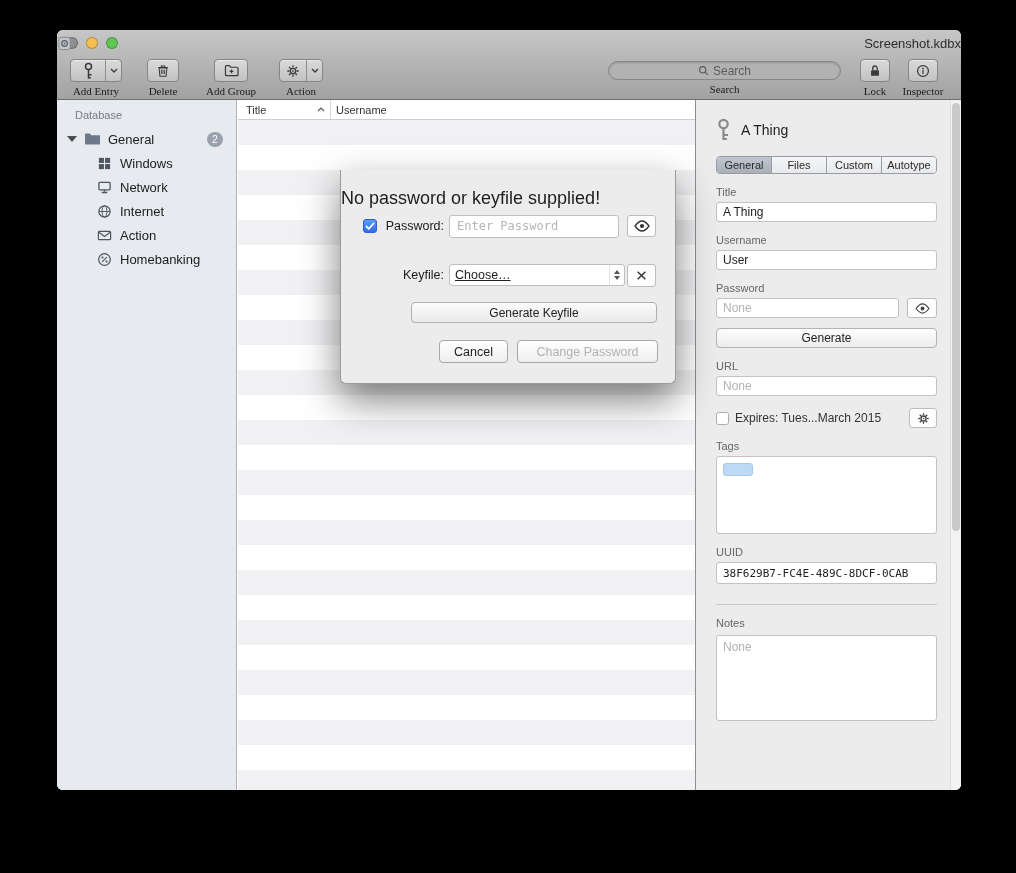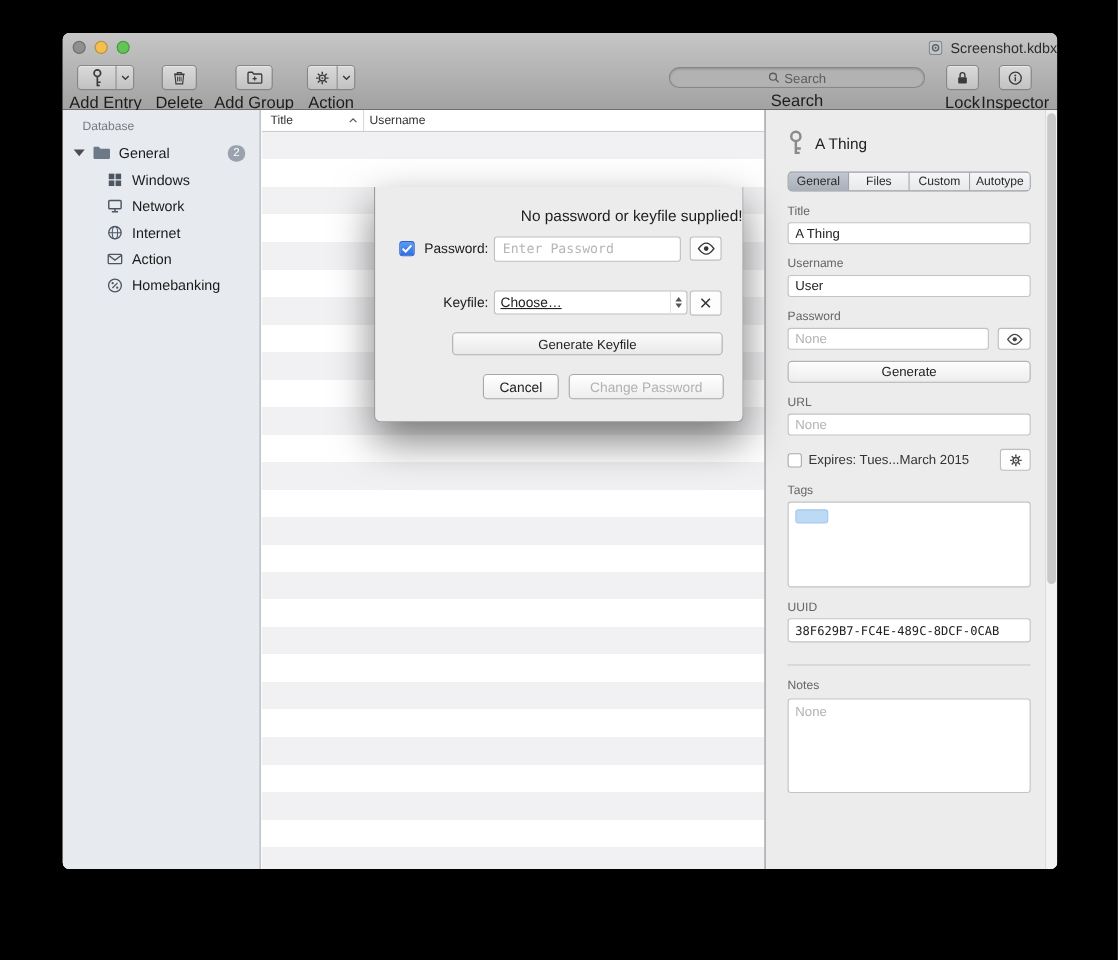--- a/index.html
+++ b/index.html
@@ -8,33 +8,33 @@
 
   .window{position:absolute;left:57px;top:30px;width:904px;height:760px;border-radius:6px;
           overflow:hidden;background:#fff;box-shadow:0 22px 55px rgba(0,0,0,.65);}
 
   
   .chrome{position:absolute;left:0;top:0;right:0;height:70px;
           background:linear-gradient(#c6c6c6,#a2a2a2);border-bottom:1px solid #6e6e6e;}
   .titlebar{position:relative;height:26px;}
   .traffic{position:absolute;left:9px;top:7px;display:flex;gap:8px;}
   .tl{width:12px;height:12px;border-radius:50%;border:1px solid rgba(0,0,0,.25);}
-  .title{position:absolute;inset:0;display:flex;align-items:center;justify-content:flex-end;gap:6px;
+  .title{position:absolute;inset:0;display:flex;align-items:center;justify-content:space-between;gap:6px;
          font-size:13px;color:#2d2d2d;}
   .toolbar{position:absolute;left:0;top:26px;right:0;height:44px;display:flex;align-items:flex-start;
            padding:3px 10px 0 10px;}
   .tb-item{display:flex;flex-direction:column;align-items:center;}
   .tb-btn{height:23px;border-radius:4px;background:linear-gradient(#dadada,#c2c2c2);
           border:1px solid #868686;display:flex;align-items:center;justify-content:center;
           color:#3a3a3a;box-shadow:inset 0 1px 0 rgba(255,255,255,.4);}
   .tb-btn.split{padding:0;}
   .seg{height:100%;display:flex;align-items:center;justify-content:center;}
   .seg.main{width:34px;}
   .seg.arrow{width:16px;border-left:1px solid #8e8e8e;}
-  .tb-label{font-size:15px;color:#1c1c1c;margin-top:3px;white-space:nowrap;}
+  .tb-label{font-size:11px;color:#1c1c1c;margin-top:3px;white-space:nowrap;font-family:Liberation Serif, serif;}
   .searchwrap{margin-left:auto;display:flex;flex-direction:column;align-items:center;width:233px;}
   .searchfield{width:233px;height:19px;margin-top:2px;border-radius:10px;background:#b2b2b2;
                border:1px solid #878787;display:flex;align-items:center;justify-content:center;gap:4px;
                color:#5c5c5c;box-shadow:inset 0 1px 2px rgba(0,0,0,.18);}
   .searchfield span{font-size:12px;color:#5c5c5c;}
 
   
   .content{position:absolute;left:0;top:70px;right:0;bottom:0;background:#fff;}
 
   .sidebar{position:absolute;left:0;top:0;bottom:0;width:180px;background:#e7eaee;
@@ -90,21 +90,21 @@
   .uuidinput{font-family:"DejaVu Sans Mono",monospace;font-size:11px;height:22px;}
   .divider{height:1px;background:#c8c8c8;margin-top:20px;}
   .notes{width:100%;height:86px;border:1px solid #c3c3c3;border-radius:3px;background:#fff;
          margin-top:2px;resize:none;font-size:12px;color:#222;padding:4px 6px;}
   .notes::placeholder{color:#b3b3b3;}
 
   
   .dialog{position:absolute;left:283px;top:70px;width:336px;height:214px;background:#ececec;
           border:1px solid #9c9c9c;border-top:none;border-radius:0 0 6px 6px;
           box-shadow:0 16px 38px rgba(0,0,0,.5);z-index:40;}
-  .d-msg{position:absolute;left:0;right:0;top:18px;text-align:right;font-size:14px;color:#1d1d1d;}
+  .d-msg{position:absolute;left:0;right:0;top:18px;text-align:left;font-size:18px;color:#1d1d1d;}
   .d-row{position:absolute;left:0;right:0;height:24px;display:flex;align-items:center;}
   .d-label{position:absolute;left:0;width:103px;text-align:right;font-size:12.5px;color:#1a1a1a;}
   .d-field{position:absolute;left:108px;width:170px;height:23px;border:1px solid #bfbfbf;border-radius:3px;
            background:#fff;font-family:"DejaVu Sans Mono",monospace;font-size:12px;color:#222;padding:0 7px;}
   .d-field::placeholder{color:#b6b6b6;}
   .d-eye{position:absolute;left:286px;width:29px;height:22px;border:1px solid #bdbdbd;border-radius:3px;
          background:#fdfdfd;display:flex;align-items:center;justify-content:center;color:#333;}
   .d-check{position:absolute;left:22px;width:14px;height:14px;border-radius:3px;
            background:linear-gradient(#5b9cf6,#2e6ee4);border:1px solid #2b62c9;
            display:flex;align-items:center;justify-content:center;}

